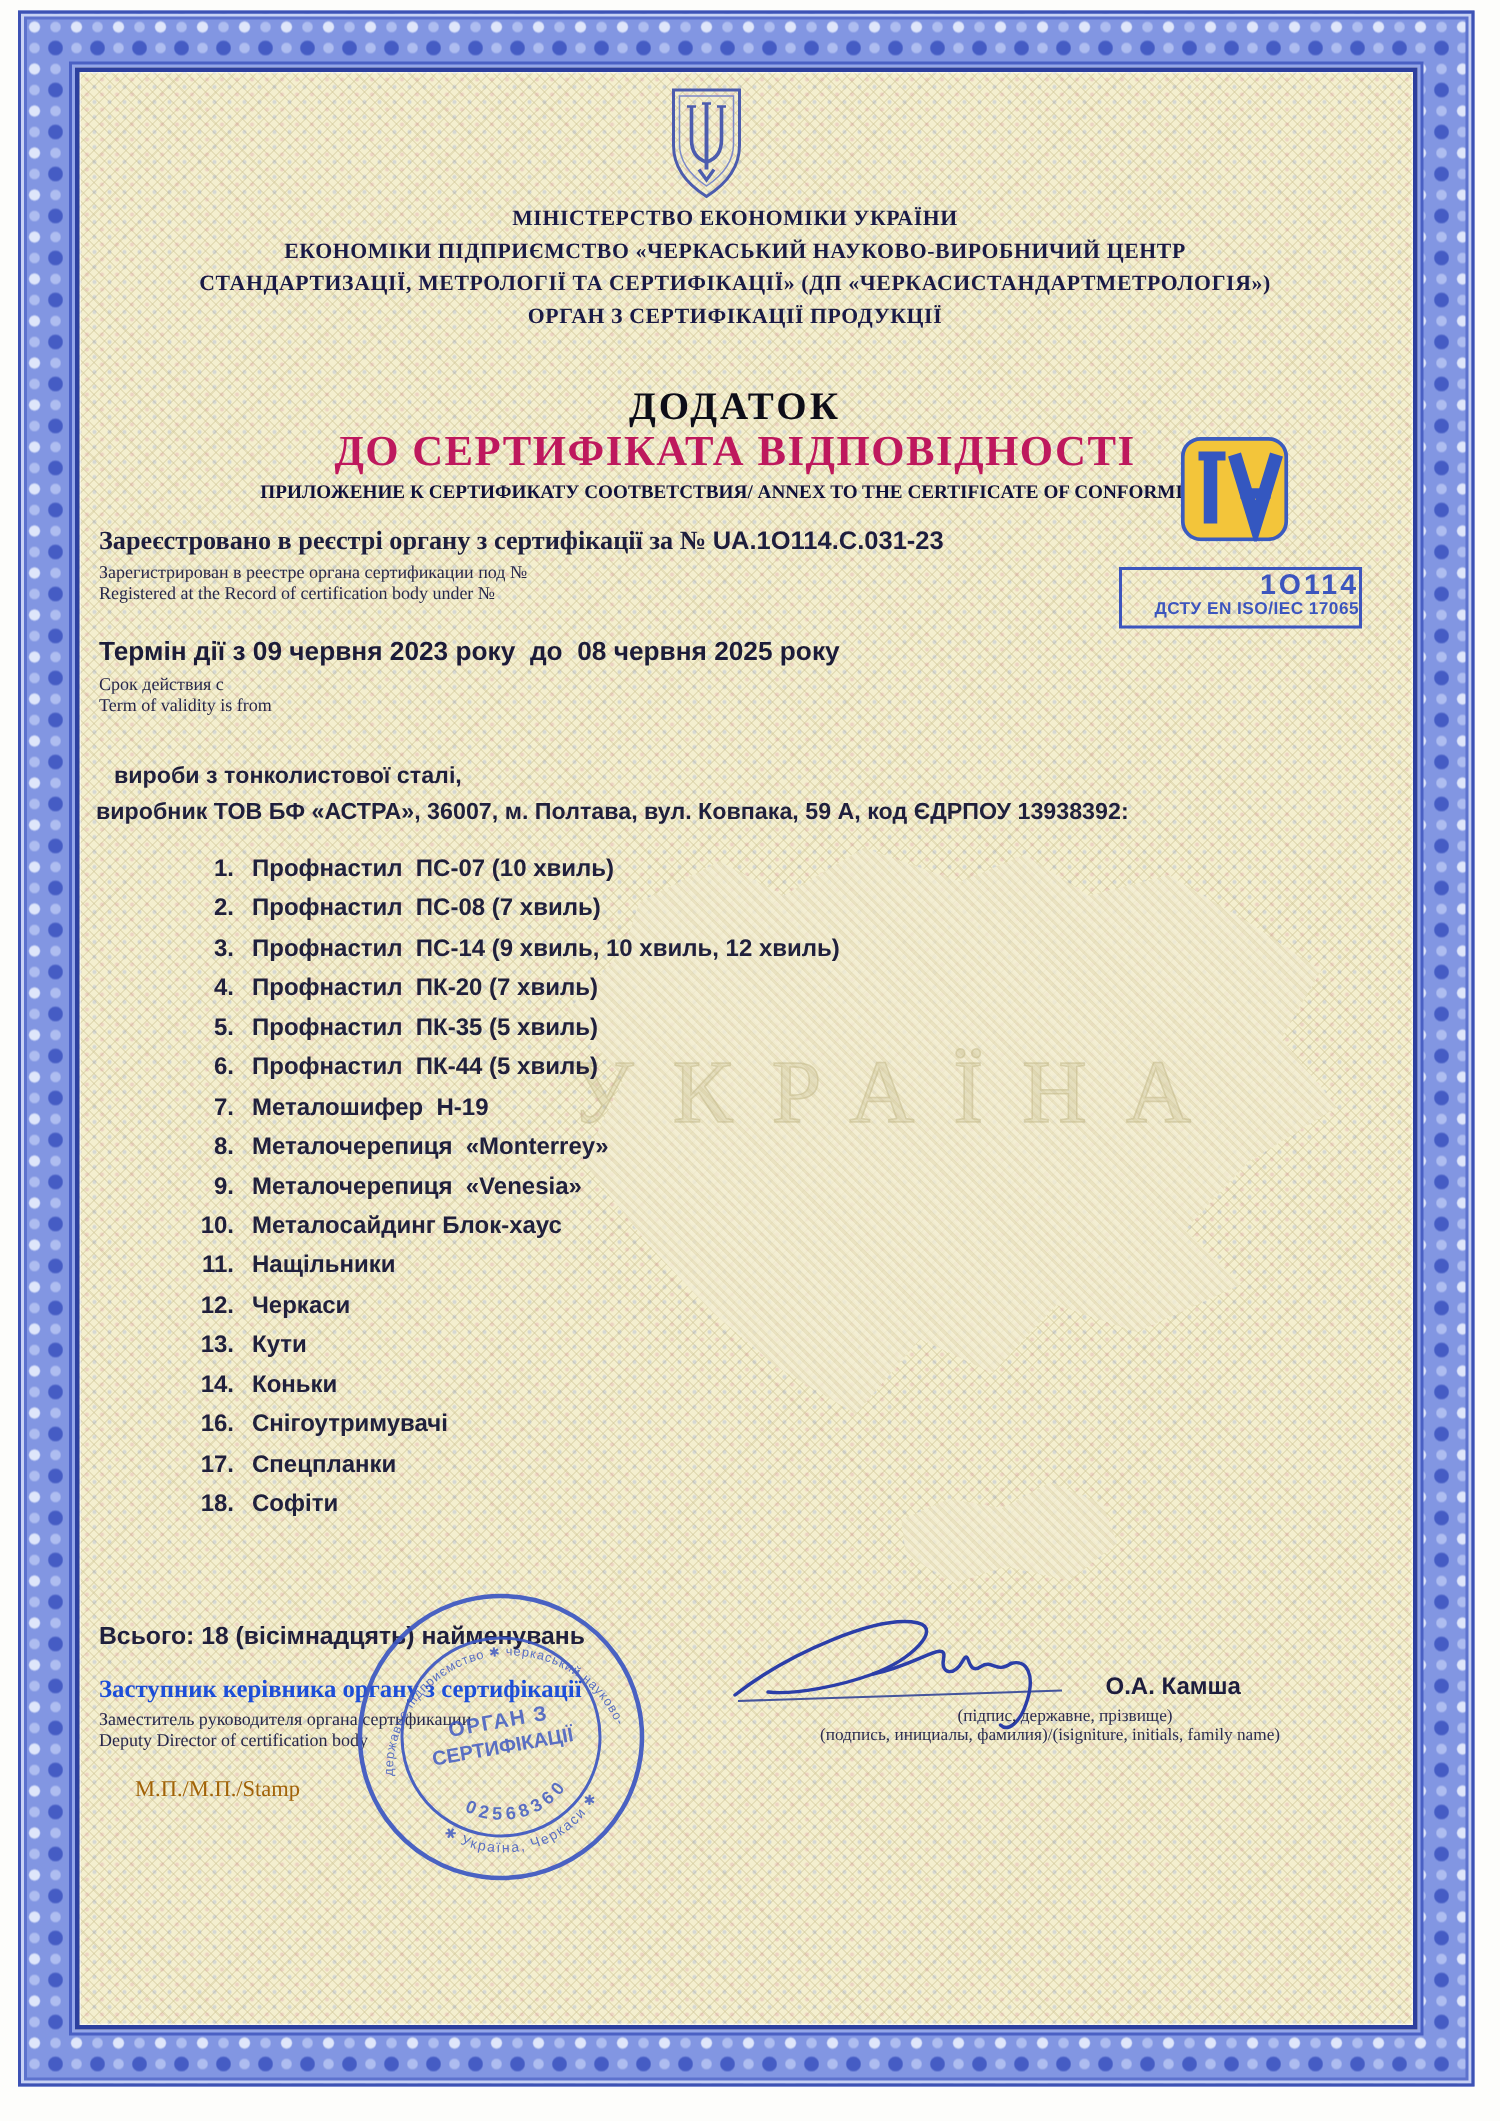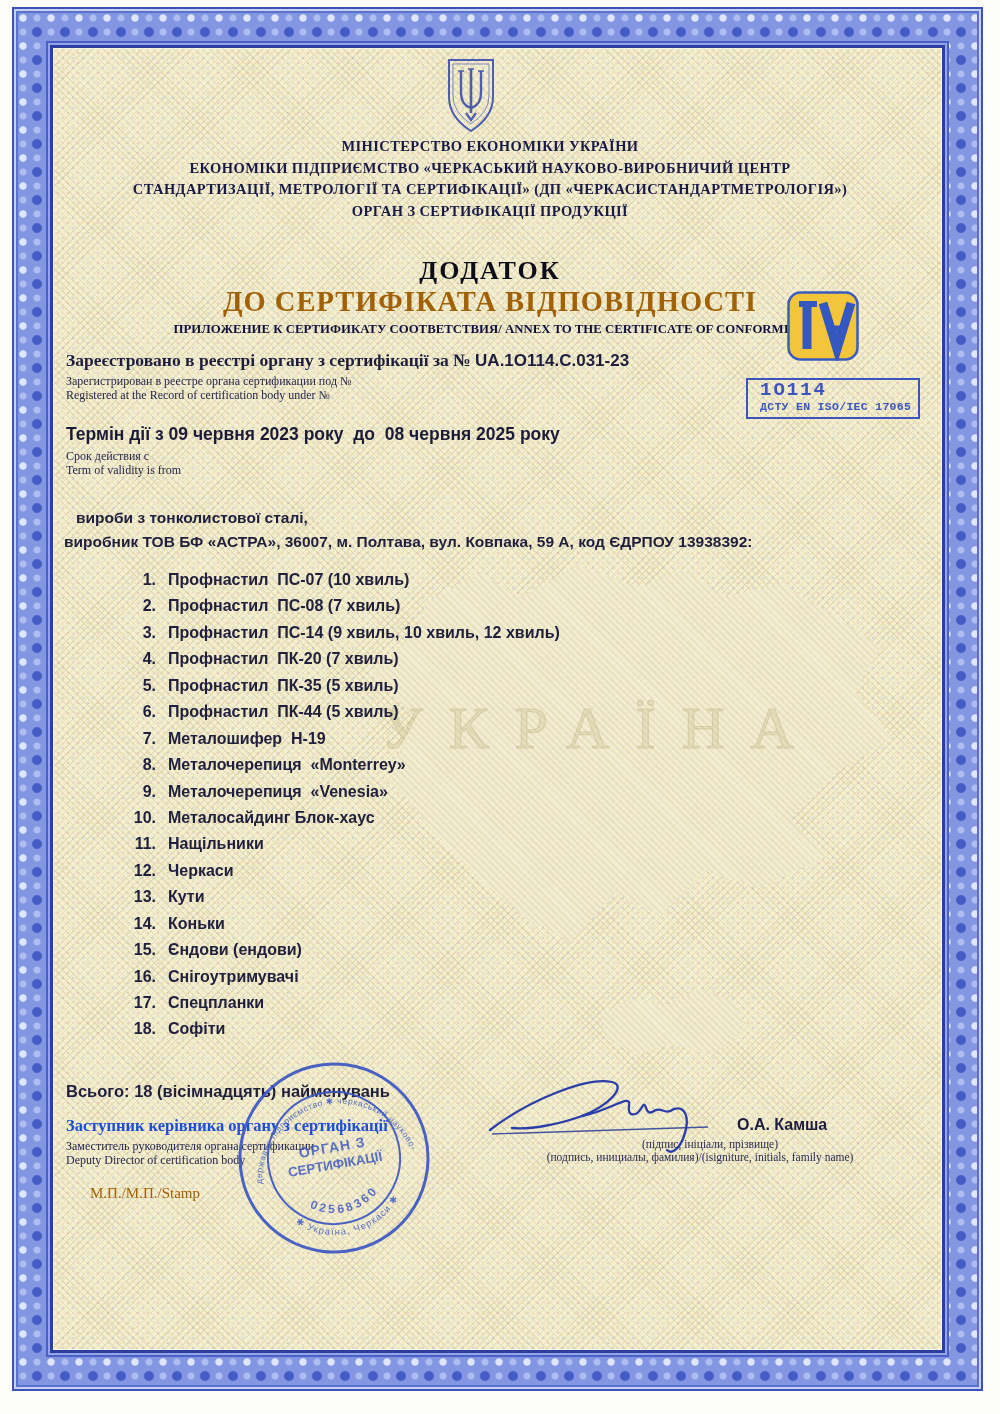--- a/index.html
+++ b/index.html
@@ -41,37 +41,37 @@
     color:rgba(198,188,142,.30);-webkit-text-stroke:1px rgba(193,183,136,.5);}
 
   
   .content{position:absolute;inset:0;color:#1d1d3d;}
   .abs{position:absolute;}
   .center-block{left:40px;right:60px;text-align:center;}
   .serifb{font-family:"Liberation Serif",serif;font-weight:bold;}
   .sans{font-family:"Liberation Sans",sans-serif;}
   .hdr{font-size:14.5px;letter-spacing:.4px;color:#191945;}
   .t1{font-size:26px;letter-spacing:2px;color:#0d0d18;}
-  .t2{font-size:28.5px;letter-spacing:1px;color:#a16207;}
+  .t2{font-size:28.5px;letter-spacing:1px;color:#be185d;}
   .t3{font-size:12.8px;color:#10103a;}
   .small{font-size:12px;color:#26264a;}
   .pre{white-space:pre-wrap;}
 
   .reg-label{font-size:17.5px;}
   .reg-num{font-family:"Liberation Sans",sans-serif;font-weight:bold;font-size:17px;}
   .validity{font-size:17.5px;font-weight:bold;color:#1b1b38;}
   .intro{font-size:15.5px;font-weight:bold;color:#1f1f3c;}
 
   .list{left:124px;top:571px;width:640px;}
   .list .row{display:flex;height:26.45px;align-items:flex-start;}
   .list .num{width:32px;text-align:right;font-family:"Liberation Sans",sans-serif;font-weight:bold;font-size:16px;color:#20203c;}
   .list .txt{margin-left:12px;font-family:"Liberation Sans",sans-serif;font-weight:bold;font-size:16px;color:#20203c;white-space:pre-wrap;}
 
-  .badge{left:746px;top:378px;width:158px;height:37px;border:2px solid #3c55be;color:#3c55be;text-align:left;
-    font-family:Liberation Mono, monospace;font-weight:bold;padding-left:12px;}
+  .badge{left:746px;top:378px;width:158px;height:37px;border:2px solid #3c55be;color:#3c55be;text-align:right;
+    font-family:Liberation Sans, sans-serif;font-weight:bold;}
   .badge .code{font-size:19px;letter-spacing:2px;line-height:19px;margin-top:1px;}
   .badge .std{font-size:11.5px;letter-spacing:.3px;line-height:13px;}
 
   .sig-caption{font-size:11.5px;color:#2c2c50;text-align:center;}
   .stamp-wrap{left:234px;top:1058px;width:200px;height:200px;transform:rotate(-14deg);opacity:.92;}
   .sig-svg{left:486px;top:1068px;}
   .logo{left:787px;top:291px;}
   .trident{left:446px;top:57px;}
 </style>
 </head>
@@ -182,24 +182,20 @@
           <span class="num">12.</span>
           <span class="txt">Черкаси</span>
         </div>
         <div class="row">
           <span class="num">13.</span>
           <span class="txt">Кути</span>
         </div>
         <div class="row">
           <span class="num">14.</span>
           <span class="txt">Коньки</span>
-        </div>
-        <div class="row">
-          <span class="num">15.</span>
-          <span class="txt">Єндови (ендови)</span>
         </div>
         <div class="row">
           <span class="num">16.</span>
           <span class="txt">Снігоутримувачі</span>
         </div>
         <div class="row">
           <span class="num">17.</span>
           <span class="txt">Спецпланки</span>
         </div>
         <div class="row">
@@ -245,17 +241,17 @@
     <svg class="abs sig-svg" width="240" height="90" viewBox="0 0 240 90">
       <path d="M6 66 L222 59" stroke="#44549c" stroke-width="1.4" fill="none"></path>
       <g stroke="#2b3ea8" stroke-width="2.3" fill="none" stroke-linecap="round">
         <path d="M4 62 C 40 34 100 8 126 14 C 142 18 122 38 96 48 C 74 56 44 62 26 60"></path>
         <path d="M96 48 C 126 42 146 24 143 38 C 141 48 150 50 156 39 C 161 30 158 50 168 43 C 176 38 178 48 188 41"></path>
         <path d="M188 41 C 198 38 205 48 198 68 C 194 80 186 87 181 82"></path>
       </g>
     </svg>
 
     <div class="abs sans" style="left:737px;top:1116px;font-weight:bold;font-size:16px;color:#1d1d3d">О.А. Камша</div>
-    <div class="abs sig-caption" style="left:560px;top:1138px;width:300px">(підпис, ініціали, прізвище)</div>
+    <div class="abs sig-caption" style="left:560px;top:1138px;width:300px">(підпис, державне, прізвище)</div>
     <div class="abs sig-caption" style="left:520px;top:1151px;width:360px">(подпись, инициалы, фамилия)/(isigniture, initials, family name)</div>
 
   </div>
 </div>
 
 </body></html>

